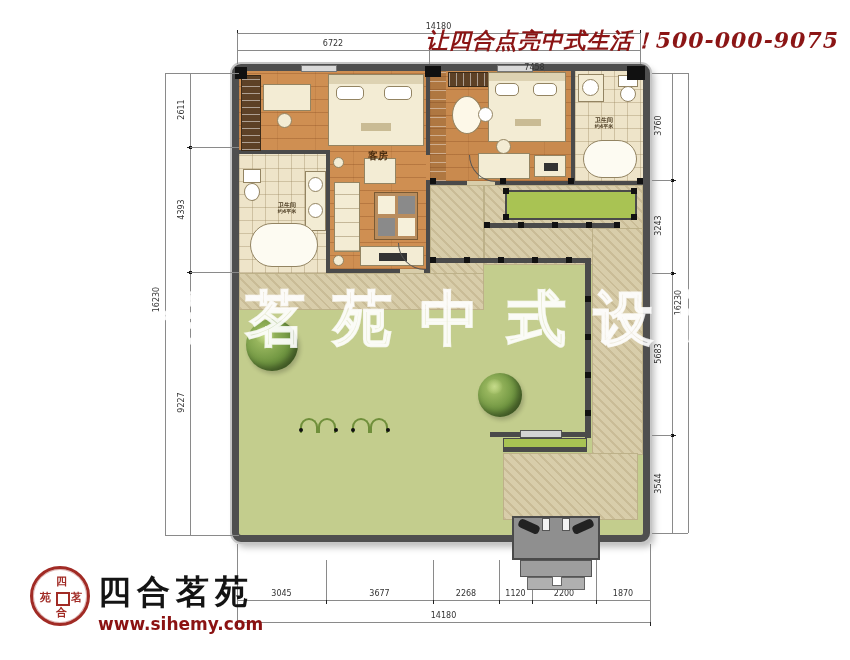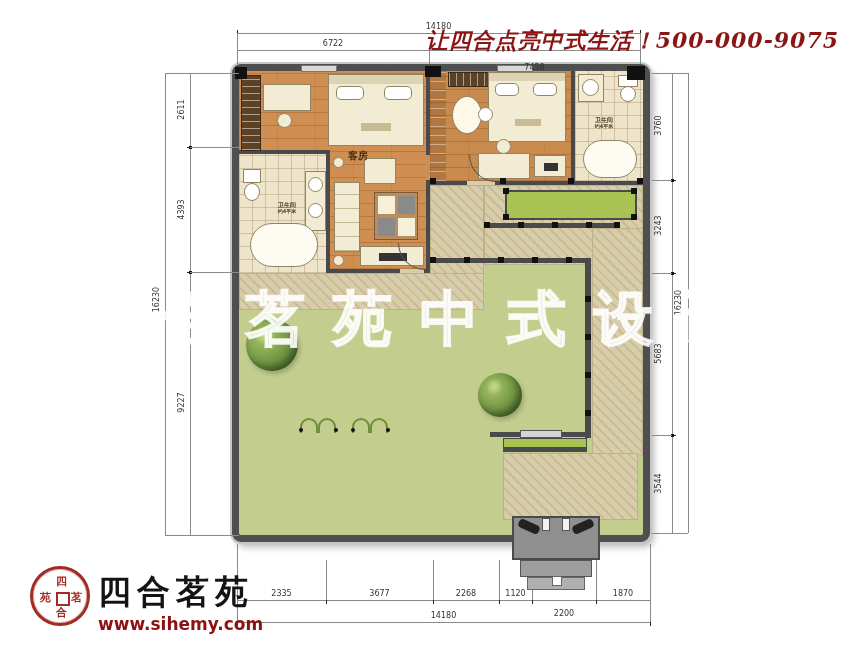--- a/index.html
+++ b/index.html
@@ -14,21 +14,21 @@
        background-image:repeating-linear-gradient(45deg,rgba(150,128,82,0.22) 0 2px,transparent 2px 7px);
        border:1px solid #bdb189;box-sizing:border-box;}
   .lawnstrip{position:absolute;background:#a9c353;border:2px solid #4a4a4a;box-sizing:border-box;}
   .w{position:absolute;background:#4a4a4a;}
   .dot{position:absolute;width:6px;height:6px;background:#111;}
   .room{position:absolute;box-sizing:border-box;}
   .wood{background:#cf8f52;background-image:repeating-linear-gradient(0deg,rgba(120,60,20,0.28) 0 1px,transparent 1px 13px),repeating-linear-gradient(90deg,rgba(120,60,20,0.12) 0 1px,transparent 1px 38px);}
   .tile{background:#eee4c9;background-image:repeating-linear-gradient(0deg,rgba(150,130,90,0.35) 0 1px,transparent 1px 13px),repeating-linear-gradient(90deg,rgba(150,130,90,0.35) 0 1px,transparent 1px 13px);}
   .furn{position:absolute;background:#f3ecd4;border:1px solid #938462;box-sizing:border-box;}
   .circ{border-radius:50%;}
-  .roomlabel{position:absolute;font-size:10px;font-weight:bold;color:#4a2d10;text-align:left;}
+  .roomlabel{position:absolute;font-size:10px;font-weight:bold;color:#4a2d10;text-align:center;}
   .tinylabel{position:absolute;font-size:6px;line-height:7px;font-weight:bold;color:#4a3a20;text-align:center;white-space:nowrap;}
   
   .tree{position:absolute;border-radius:50%;
         background:radial-gradient(circle at 35% 35%, #a9c46a 0%, #6e9440 55%, #4c6e2a 100%);
         box-shadow:inset -4px -4px 6px rgba(0,0,0,0.35), 2px 3px 4px rgba(0,0,0,0.2);}
   .tree:after{content:"";position:absolute;left:18%;top:14%;width:38%;height:34%;border-radius:50%;
         background:radial-gradient(circle,#c4da8a 0%,rgba(196,218,138,0) 75%);}
   
   .sunroom{position:absolute;background:#98999a;border:2px solid #4e4e4e;box-sizing:border-box;
         background-image:repeating-linear-gradient(0deg,rgba(0,0,0,0.12) 0 1px,transparent 1px 12px),
@@ -277,25 +277,25 @@
 <div class="dl" style="left:652px;top:533px;width:36px;height:1px;"></div>
 
 <div class="dl" style="left:237px;top:600px;width:413px;height:1px;"></div>
 <div class="tick" style="left:237px;top:597px;"></div>
 <div class="tick" style="left:326px;top:597px;"></div>
 <div class="tick" style="left:433px;top:597px;"></div>
 <div class="tick" style="left:499px;top:597px;"></div>
 <div class="tick" style="left:532px;top:597px;"></div>
 <div class="tick" style="left:596px;top:597px;"></div>
 <div class="tick" style="left:650px;top:597px;"></div>
-<div class="dlabel" style="left:237px;top:589px;width:89px;">2335</div>
+<div class="dlabel" style="left:237px;top:589px;width:89px;">3045</div>
 <div class="dlabel" style="left:326px;top:589px;width:107px;">3677</div>
 <div class="dlabel" style="left:433px;top:589px;width:66px;">2268</div>
 <div class="dlabel" style="left:499px;top:589px;width:33px;">1120</div>
-<div class="dlabel" style="left:532px;top:589px;width:64px;margin-top:20px;">2200</div>
+<div class="dlabel" style="left:532px;top:589px;width:64px;">2200</div>
 <div class="dlabel" style="left:596px;top:589px;width:54px;">1870</div>
 <div class="dl" style="left:237px;top:622px;width:413px;height:1px;"></div>
 <div class="tick" style="left:237px;top:619px;"></div>
 <div class="tick" style="left:650px;top:619px;"></div>
 <div class="dlabel" style="left:237px;top:611px;width:413px;">14180</div>
 <div class="dl" style="left:237px;top:544px;width:1px;height:78px;"></div>
 <div class="dl" style="left:650px;top:544px;width:1px;height:78px;"></div>
 <div class="dl" style="left:326px;top:560px;width:1px;height:40px;"></div>
 <div class="dl" style="left:433px;top:560px;width:1px;height:40px;"></div>
 <div class="dl" style="left:499px;top:560px;width:1px;height:40px;"></div>

